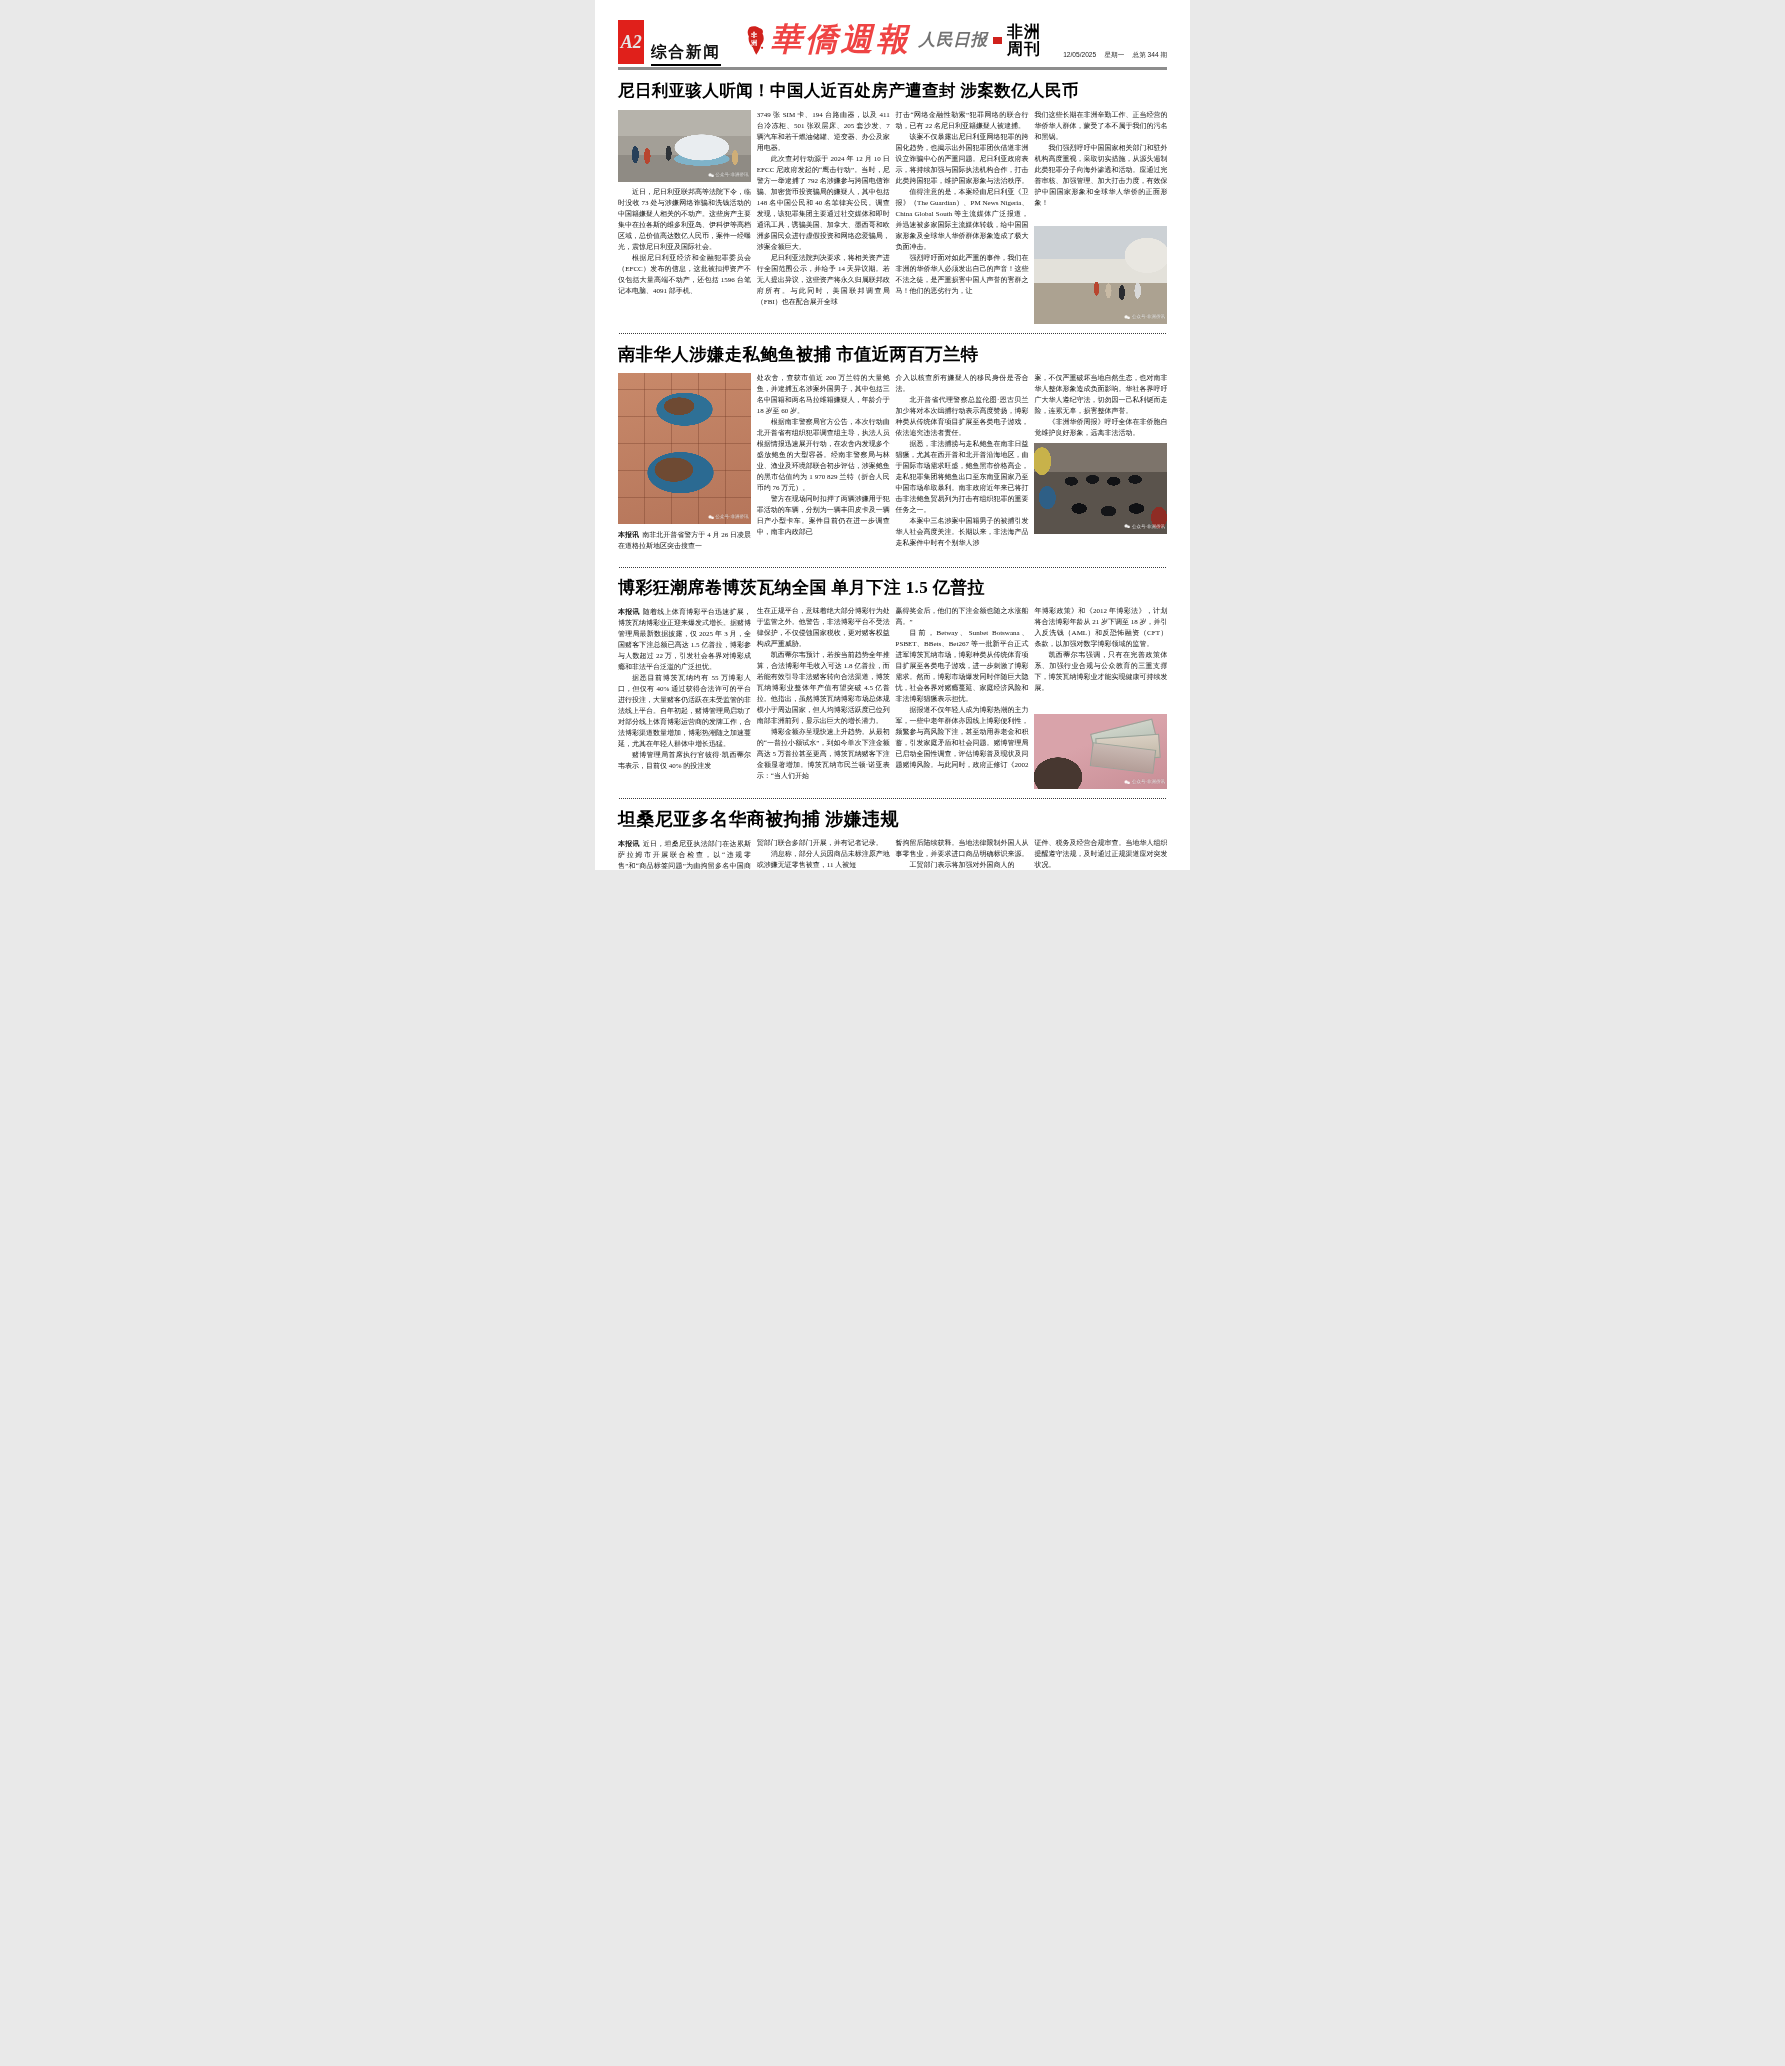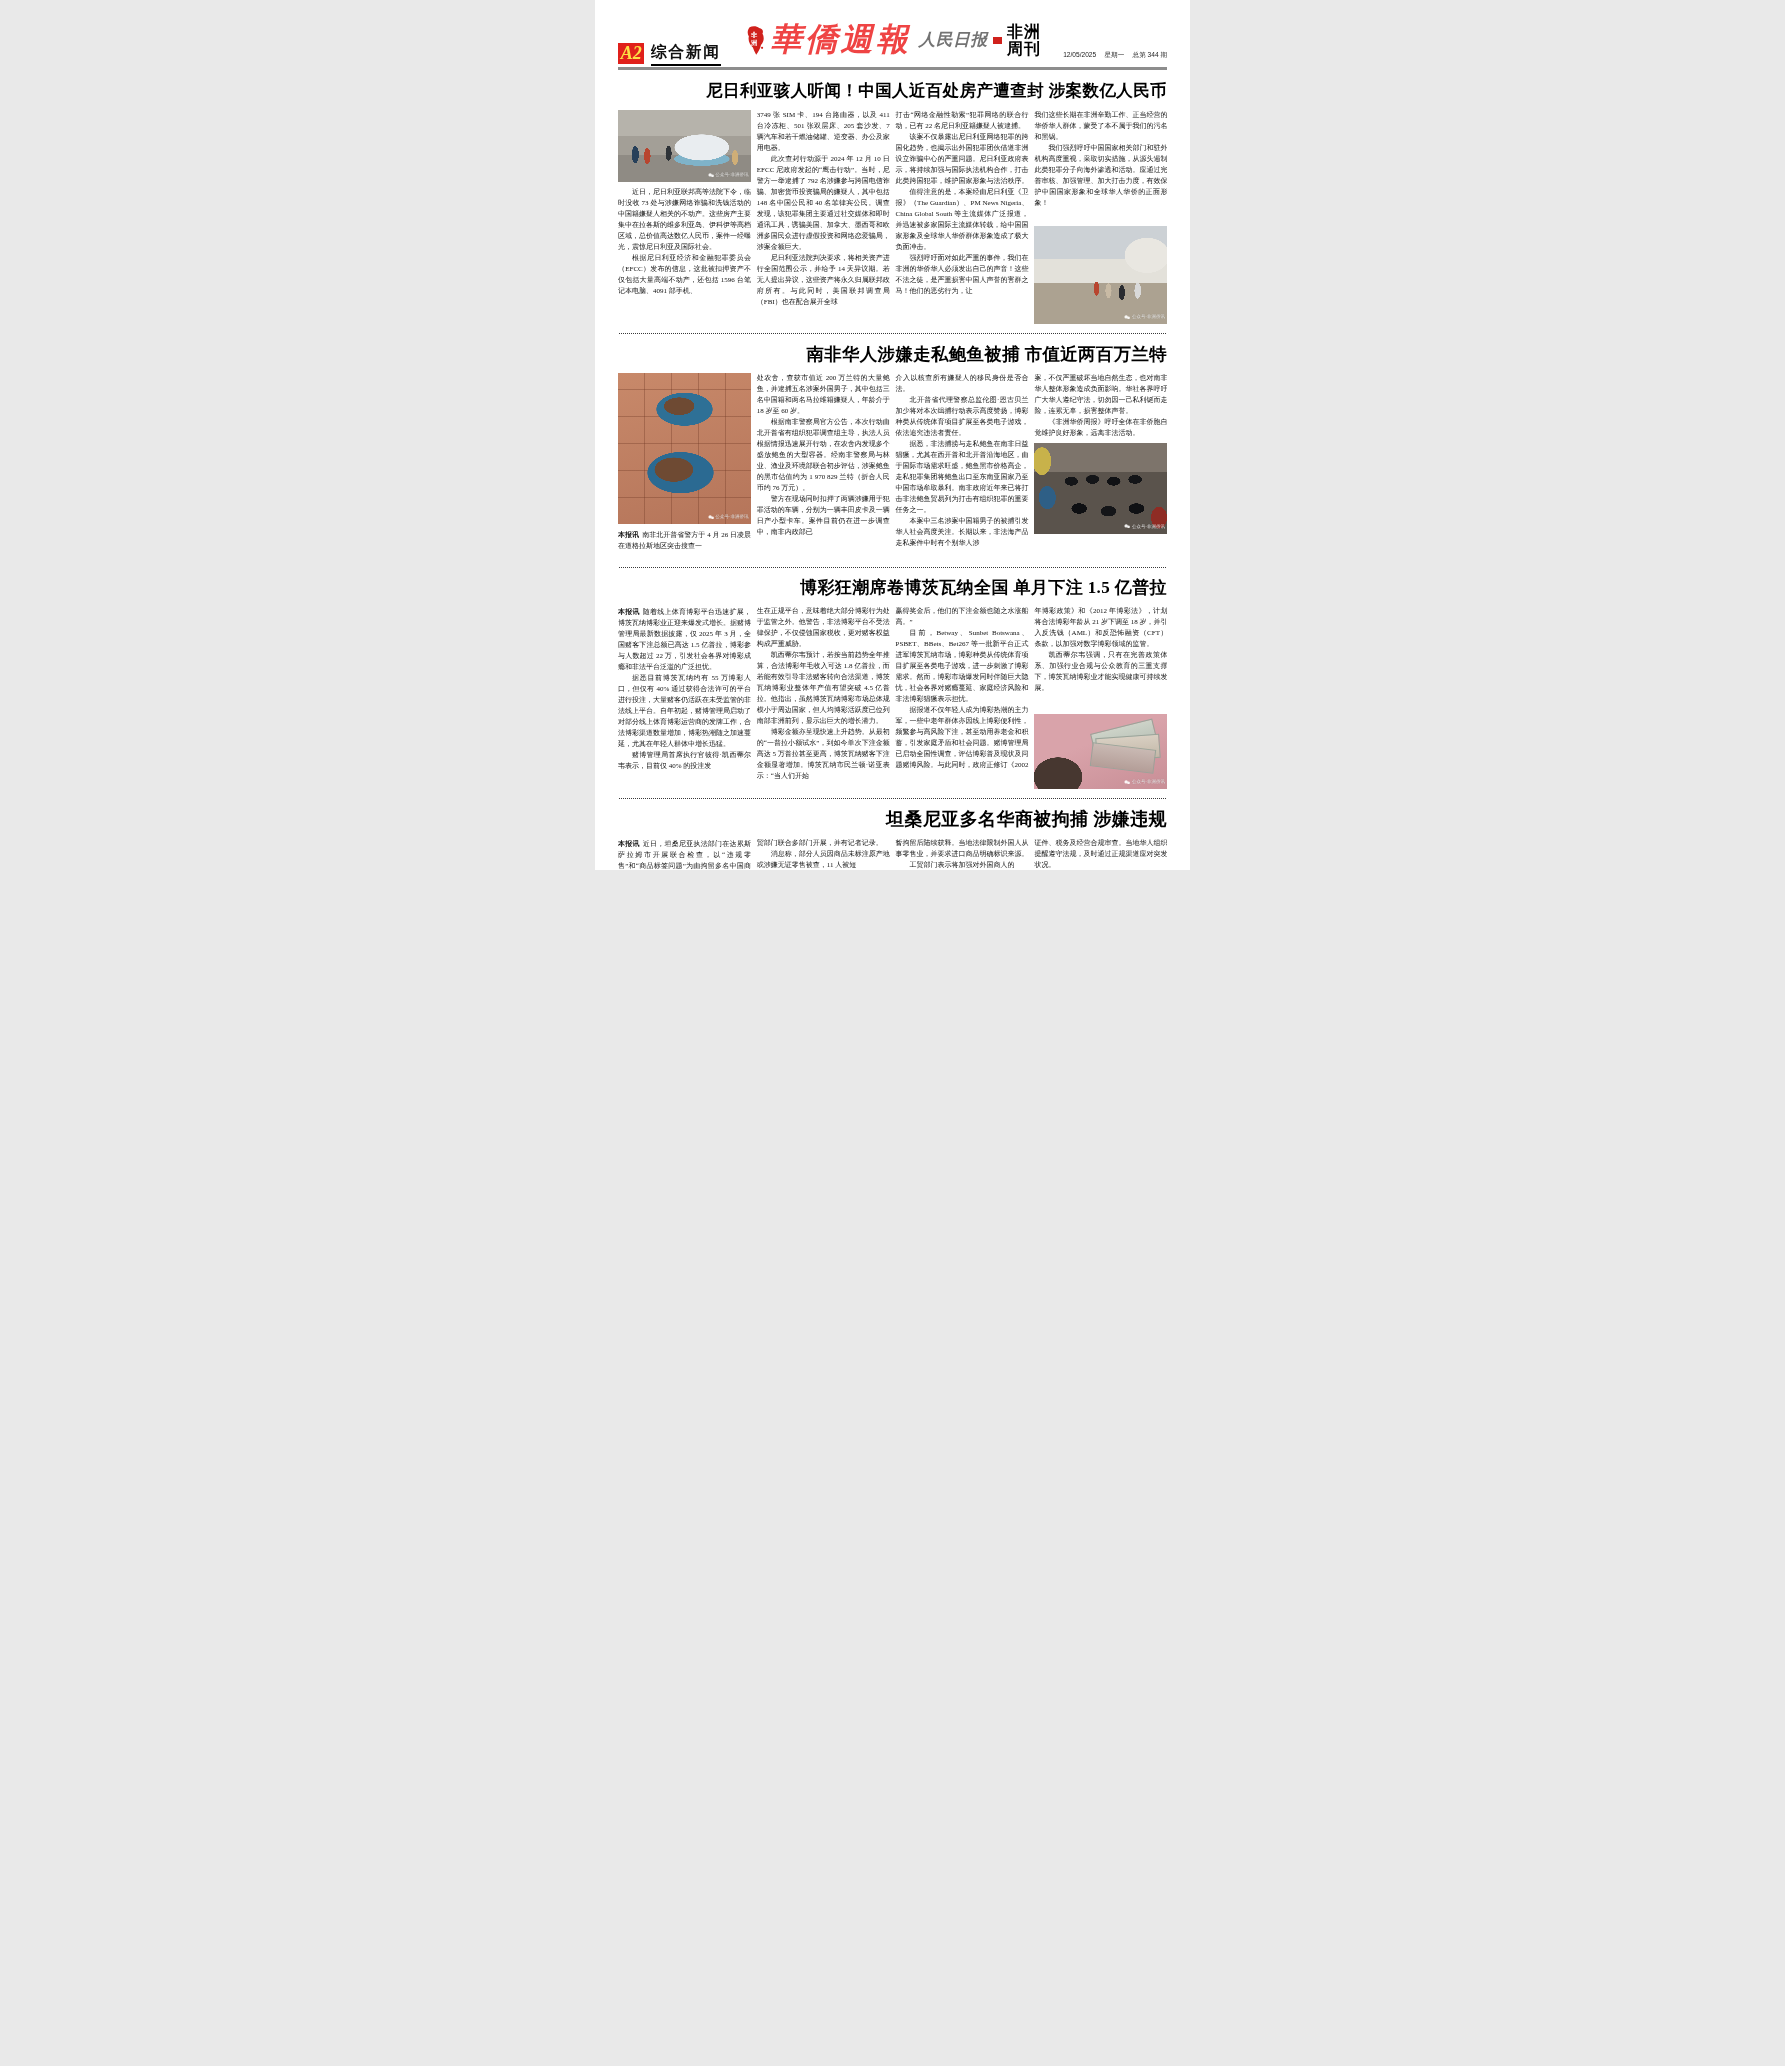--- a/index.html
+++ b/index.html
@@ -5,21 +5,21 @@
   html,body { margin:0; padding:0; background:#e9e9e9; }
   .page {
     width:595px; height:870px; margin:0 auto; background:#ffffff;
     position:relative; box-sizing:border-box; padding:23px 23px 12.4px 23px;
     font-family:"Liberation Serif", serif; color:#111;
   }
   
   .hdr { display:flex; align-items:flex-end; justify-content:space-between; height:41px; }
   .hdr-left { display:flex; align-items:flex-end; }
   .page-tag {
-    width:26.4px; height:21px; background:#e0201b; color:#fde047;
+    width:26.4px; height:44px; background:#e0201b; color:#e5e5e5;
     font-family:"Liberation Serif", serif; font-style:italic; font-weight:700;
     font-size:18px; display:flex; align-items:center; justify-content:center;
   }
   .section { margin-left:6.6px; padding-bottom:0.8px; }
   .section-inner {
     font-size:15.7px; font-weight:700; letter-spacing:1.7px;
     border-bottom:2.1px solid #000; padding-bottom:3.3px; font-family:"Liberation Serif", serif;
   }
   .masthead { display:flex; align-items:center; gap:5px; padding-bottom:1.7px; }
   .africa-badge { width:22px; height:31px; flex:0 0 22px; }
@@ -42,21 +42,21 @@
   }
   .africa-weekly span { display:block; }
   .dateline {
     font-family:"Liberation Sans", sans-serif; font-size:6.6px; color:#222;
     display:flex; gap:8.3px; padding-bottom:4.1px; white-space:nowrap;
   }
   .graybar { height:2.9px; background:#8d8d8d; margin-top:3.3px; }
 
   
   .headline {
-    text-align:right; font-weight:700; color:#000; font-family:"Liberation Serif", serif;
+    text-align:left; font-weight:700; color:#000; font-family:"Liberation Serif", serif;
     letter-spacing:0.4px; white-space:nowrap;
   }
   .h1 { font-size:16.5px; margin:10px 0 8.3px; }
   .h2 { font-size:17.4px; margin:8.3px 0 7.4px; }
   .h3 { font-size:17px; margin:8.3px 0 7.4px; }
   .h4 { font-size:18px; margin:8.3px 0 7.4px; }
 
   .cols { display:flex; gap:5.8px; overflow:hidden; }
   .col { flex:0 0 133px; width:133px; font-size:7px; line-height:11px; text-align:justify; }
   .col p { margin:0; }

